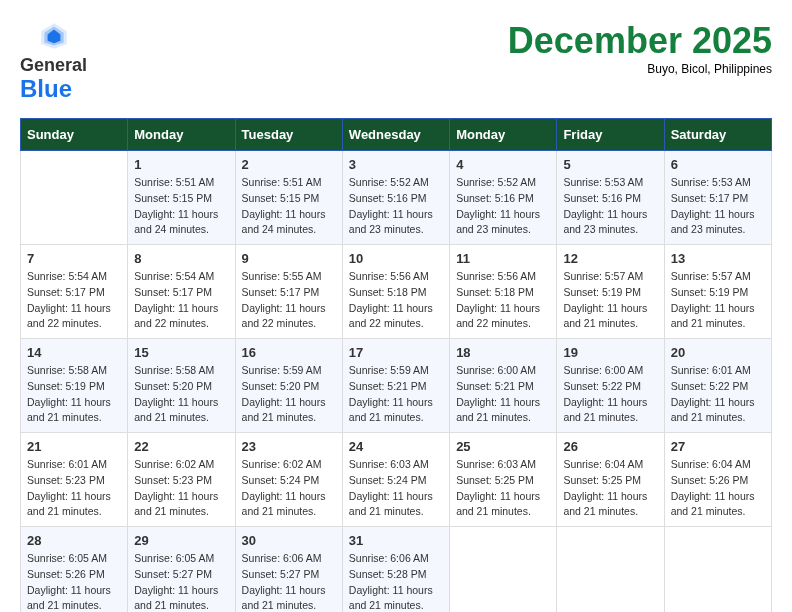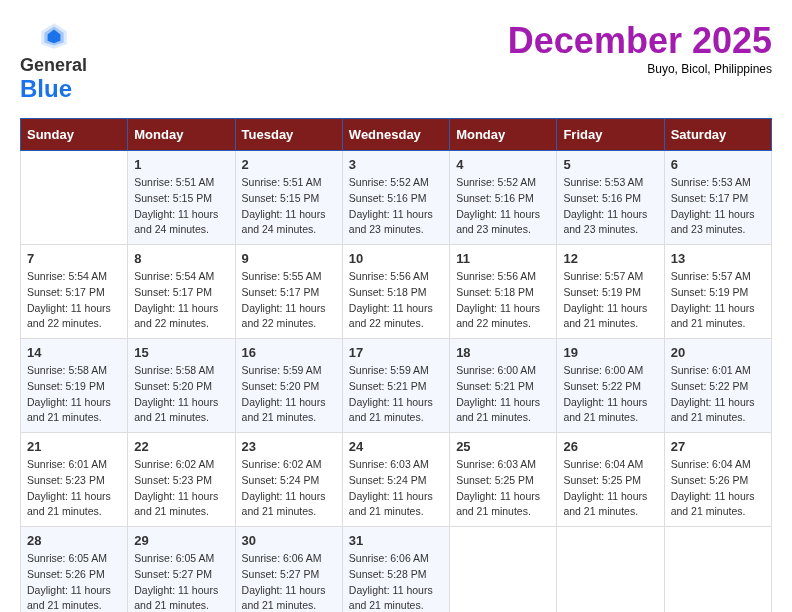--- a/index.html
+++ b/index.html
@@ -40,32 +40,32 @@
     .logo-icon {
       width: 32px;
       height: 32px;
     }
     .title-block {
       text-align: right;
     }
     .month-title {
       font-size: 36px;
       font-weight: bold;
-      color: #a21caf;
+      color: #15803d;
     }
     .location {
       font-size: 12px;
       color: #000000;
     }
     table {
       width: 100%;
       border-collapse: collapse;
     }
     thead tr {
-      background: #7f1d1d;
+      background: #14532d;
       color: #fff;
     }
     thead th {
       padding: 8px 6px;
       font-size: 13px;
       font-weight: bold;
       text-align: left;
       border: 1px solid #2a5ab0;
     }
     tbody tr {

